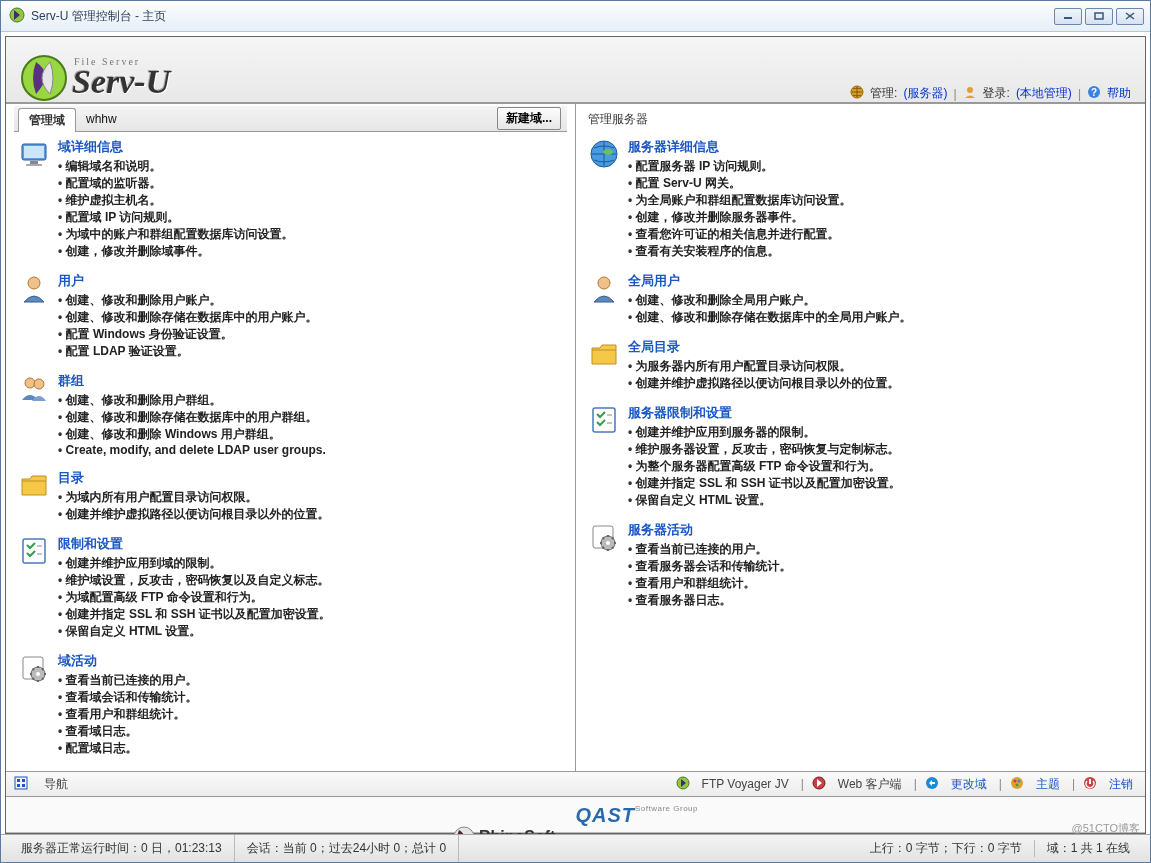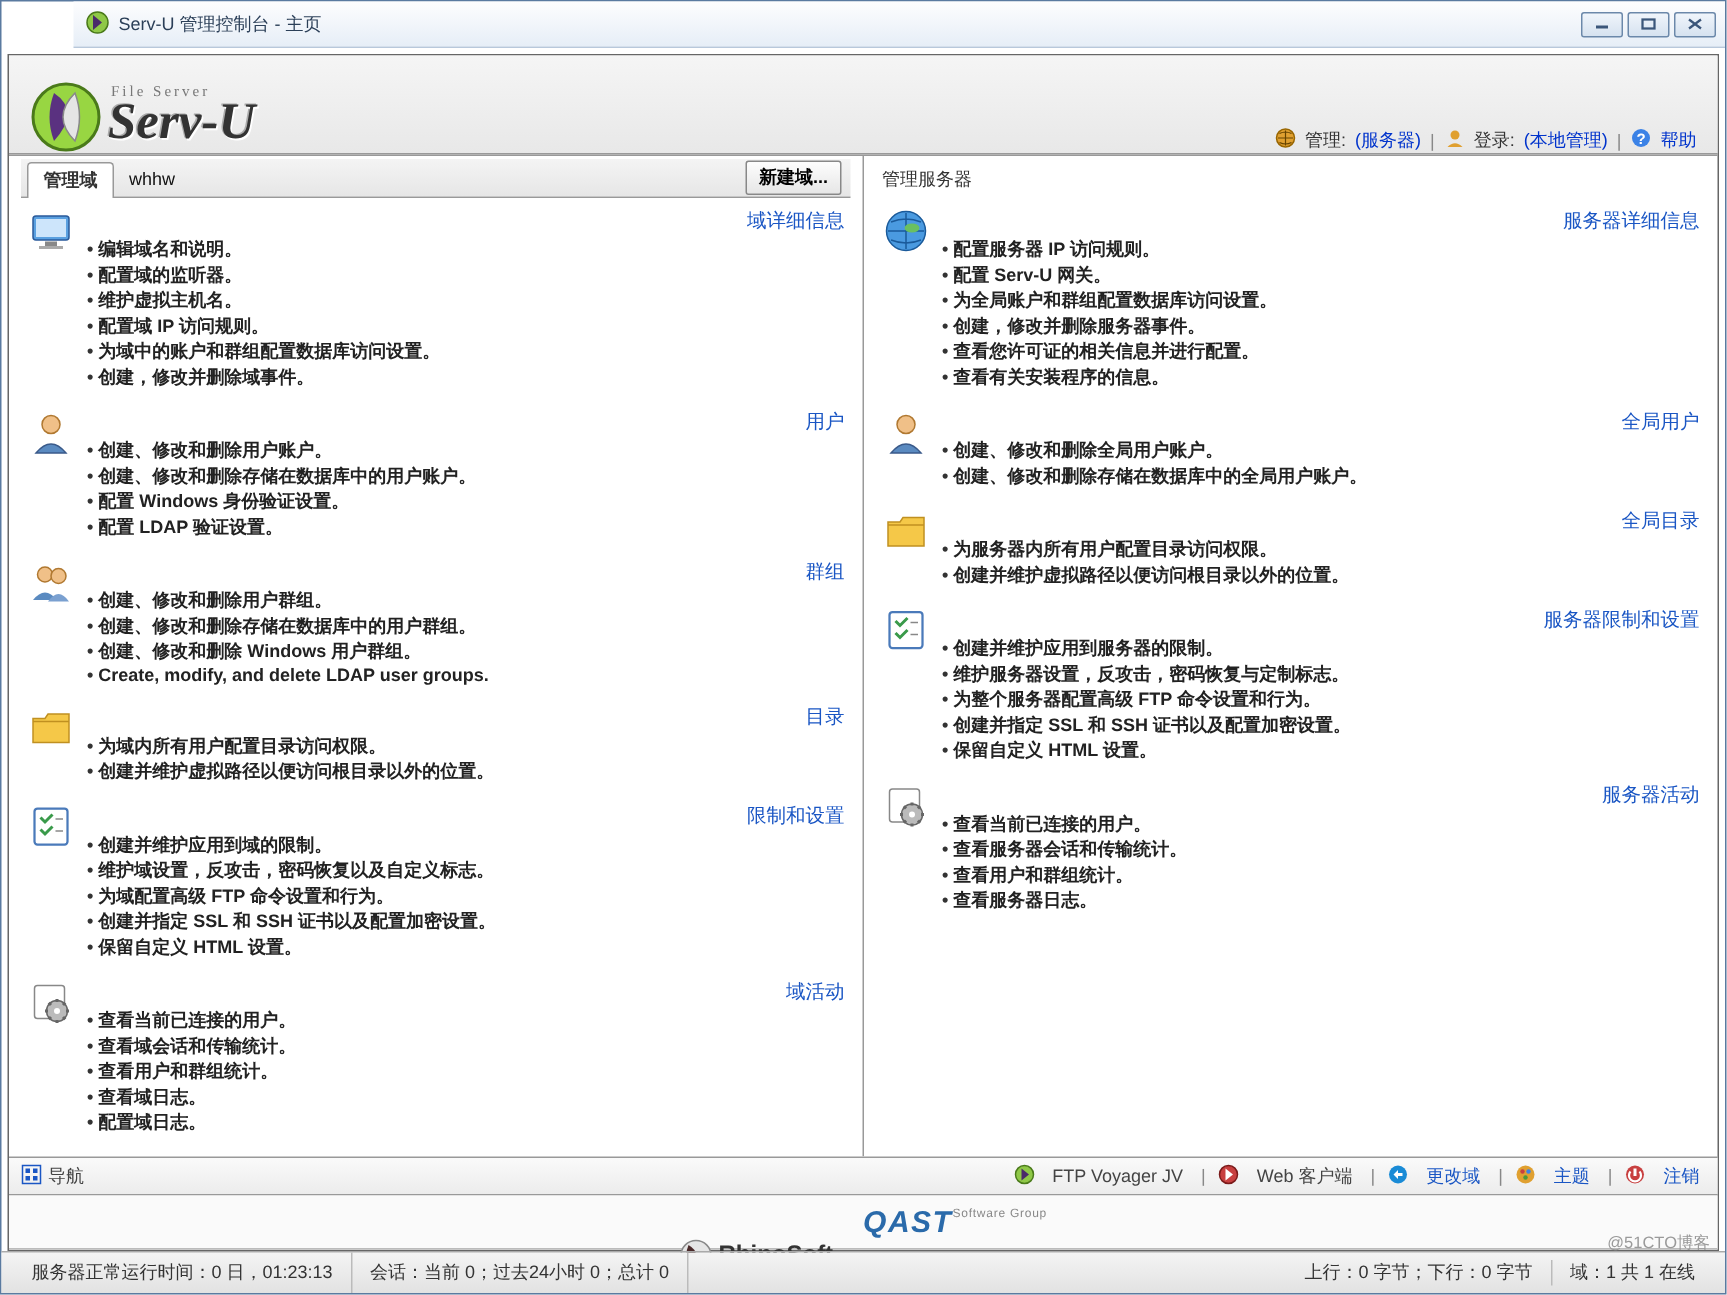--- a/index.html
+++ b/index.html
@@ -1,18 +1,18 @@
 <!DOCTYPE html>
 <html><head>
 <meta charset="utf-8">
 <style>
 * { box-sizing: border-box; margin: 0; padding: 0; }
 body { font-family: "Microsoft YaHei", Arial, sans-serif; font-size: 12px; background: #e8e8e8; color: #333; }
 .window { width: 1151px; height: 863px; background: #fff; position: relative; display: flex; flex-direction: column; border: 1px solid #5a7aa0; }
-.titlebar { height: 28px; background: linear-gradient(#fdfdfe, #e6eef7); border-bottom: 1px solid #b8c8db; display: flex; align-items: center; padding: 15px 4px; justify-content: space-between; margin-left: 48px; }
+.titlebar { height: 28px; background: linear-gradient(#fdfdfe, #e6eef7); border-bottom: 1px solid #b8c8db; display: flex; align-items: center; padding: 15px 4px; justify-content: space-between; }
 .titlebar-left { display: flex; align-items: center; gap: 6px; padding-left: 4px; }
 .titlebar-title { color: #2b3f58; font-size: 12px; }
 .win-btns { display: flex; gap: 3px; padding-right: 2px; }
 .win-btn { width: 28px; height: 17px; border: 1px solid #6b88aa; background: linear-gradient(#f0f5fb,#d6e2f0); border-radius: 2px; display:flex;align-items:center;justify-content:center; color:#3b567a; font-size:11px; }
 .app-body { flex: 1; display: flex; flex-direction: column; border-top: 1px solid #888; margin: 4px 4px 0 4px; background:#fff; border:1px solid #666; }
 .header-logo { height: 66px; background: linear-gradient(#f5f5f5,#e8e8e8); border-bottom:1px solid #999; display:flex; align-items:flex-end; justify-content:space-between; padding: 0 14px; }
 .logo-area { display:flex; align-items:center; gap:4px; }
 .logo-icon { width:48px; height:48px; position:relative; }
 .logo-text { font-family: "Times New Roman", serif; }
 .logo-top { font-size:10px; color:#777; letter-spacing:2px; margin-bottom:-4px; margin-left:2px;}
@@ -24,25 +24,25 @@
 .col { flex:1; overflow-y:auto; padding: 2px 8px 8px 8px; }
 .col-left { border-right:1px solid #999; }
 .tabbar { display:flex; align-items:center; border-bottom:1px solid #999; height:26px; background:linear-gradient(#f4f4f4,#e6e6e6); position:relative; }
 .tab { padding: 3px 10px; border:1px solid #999; border-bottom:none; background:#fff; font-weight:bold; color:#333; border-radius:3px 3px 0 0; margin-left:4px; margin-top:2px; }
 .tab-plain { padding:3px 10px; color:#111; }
 .new-domain-btn { margin-left:auto; margin-right:6px; padding:2px 8px; border:1px solid #888; background:linear-gradient(#fdfdfd,#e6e6e6); font-weight:bold; font-size:12px; border-radius:2px; }
 .col-header { font-size:12px; padding:5px 4px 4px 4px; color:#333; }
 .section { display:flex; gap:8px; padding: 6px 4px 6px 4px; }
 .section-icon { width:32px; height:32px; flex-shrink:0; display:flex;align-items:flex-start;justify-content:center; }
 .section-body { flex:1; }
-.section-title { color:#1a56c4; font-weight:normal; font-size:13px; cursor:pointer;text-align:right; }
+.section-title { color:#1a56c4; font-weight:bold; font-size:13px; cursor:pointer; }
 .section-items { font-size:12px; color:#222; padding-top:2px; }
 .section-items li { list-style:none; padding-left:0;font-weight:bold; }
 .section-items li::before { content:"• "; color:#333; }
-.toolbar-bottom { height:26px; border-top:1px solid #999; border-bottom:1px solid #999; background:linear-gradient(#fafafa,#ececec); display:flex; align-items:center; padding:0 8px; font-size:12px; }
+.toolbar-bottom { height:26px; border-top:1px solid #999; border-bottom:1px solid #999; background:linear-gradient(#fafafa,#ececec); display:flex; align-items:center; padding:0 8px; gap:12px; font-size:12px; }
 .tb-right { margin-left:auto; display:flex; gap:8px; align-items:center;}
 .tb-item { color:#1a56c4; cursor:pointer; display:inline-flex;align-items:center; gap:4px; padding:0 4px; }
 .tb-item.gray { color:#444; }
 .footer-branding { height:36px; background:#fafafa; display:flex;align-items:center;justify-content:center; gap:20px; border-bottom:1px solid #bbb;}
 .statusbar { height:38px; background:linear-gradient(#f4f4f4,#e2e2e2); border-top:1px solid #aaa; display:flex; align-items:center; font-size:12px; color:#333; padding:0 8px; }
 .status-seg { padding:0 12px; border-right:1px solid #bbb; height:100%; display:flex; align-items:center;}
 .status-right { margin-left:auto; display:flex;}
 .watermark { position:absolute; right:10px; bottom:26px; color:#9a9a9a; font-size:11px;margin-left:39px;}
 .svg-icon { width:32px; height:32px; }
 .small-ico { width:14px;height:14px; display:inline-block;}

